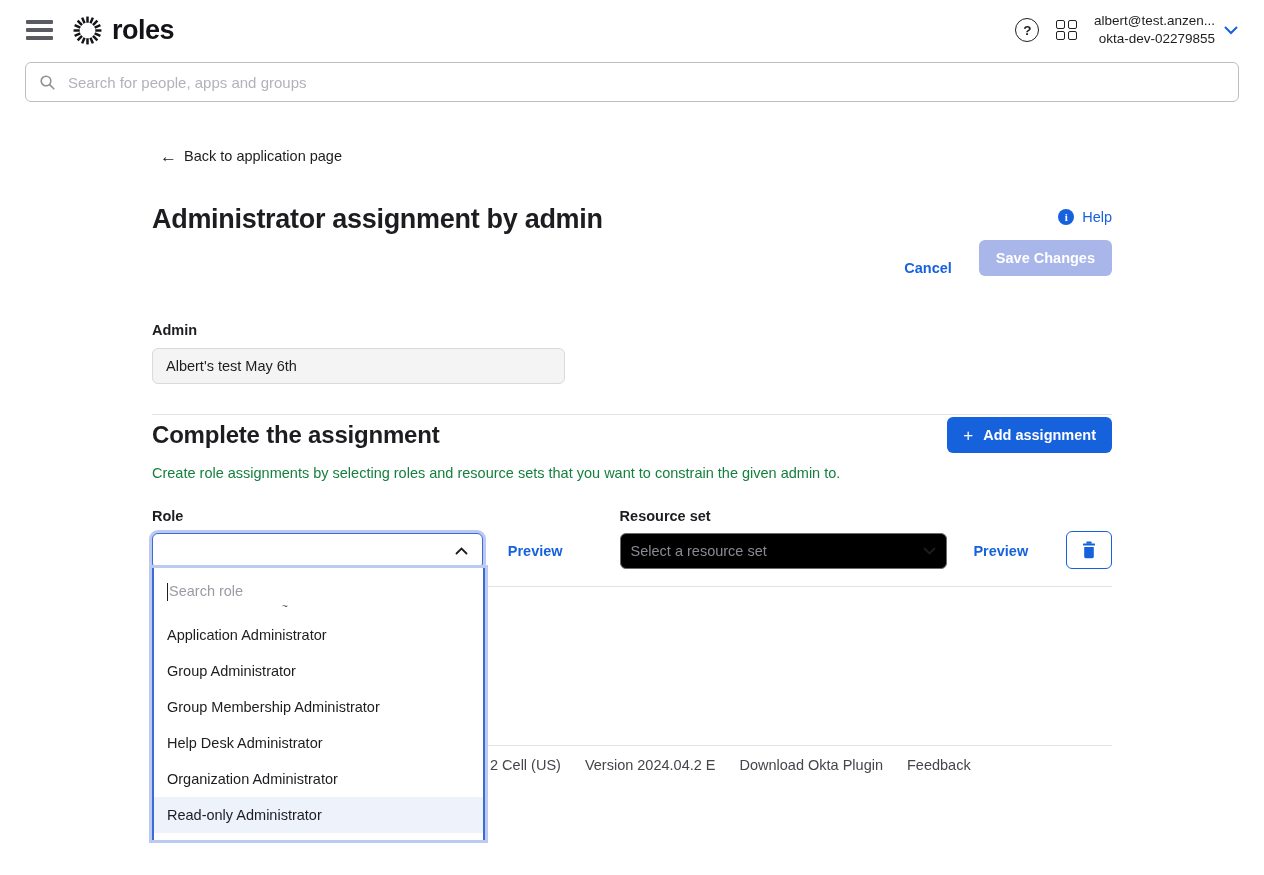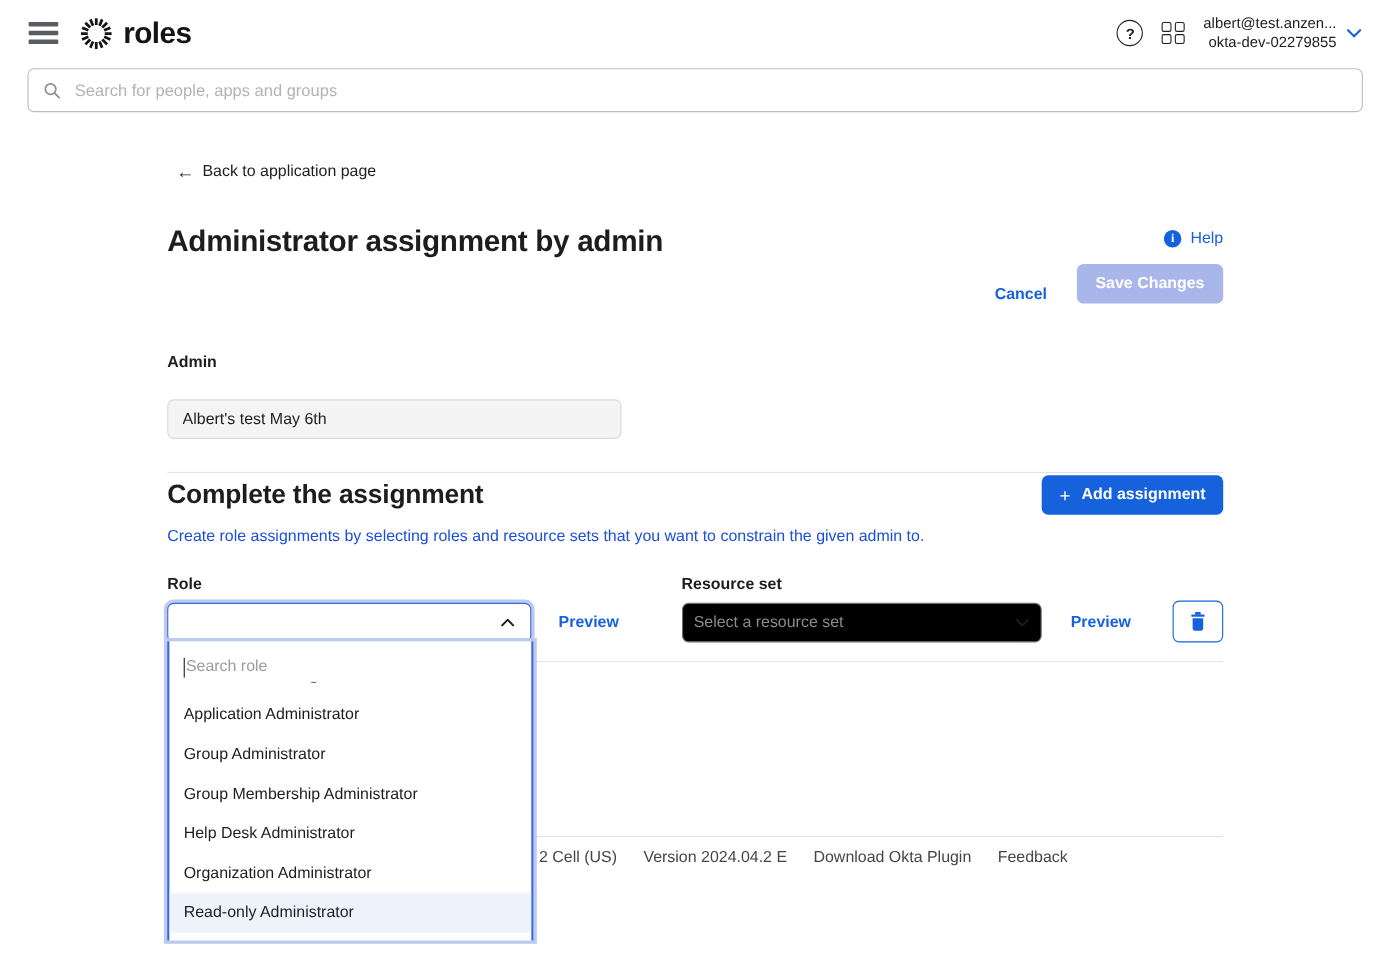--- a/index.html
+++ b/index.html
@@ -37,27 +37,27 @@
   .back-arrow{font-size:17px;line-height:1}
   .title-row{display:flex;justify-content:space-between;align-items:flex-start;margin-top:37px}
   h1{margin:0;font-size:27px;line-height:32px;font-weight:700;letter-spacing:-0.3px}
   .help-link{display:flex;align-items:center;gap:8px;margin-top:6px;color:var(--accent);font-size:14.5px;font-weight:500;cursor:pointer}
   .info-icon{width:16px;height:16px;border-radius:50%;background:var(--accent);color:#fff;font-size:11px;font-weight:700;display:flex;align-items:center;justify-content:center;font-family:"Liberation Serif","DejaVu Serif",serif}
   .actions-row{display:flex;justify-content:flex-end;align-items:flex-end;gap:27px;margin-top:5px;height:36px}
   .cancel-link{color:var(--accent);font-weight:700;font-size:14.5px;cursor:pointer}
   .btn-save{height:36px;padding:0 17px;border:none;border-radius:6px;background:var(--save-disabled-bg);color:#fff;font-weight:700;font-size:14.5px;font-family:inherit}
   .field-label{font-weight:700;font-size:14.5px;color:#1d1d21}
   .admin-label{margin-top:46px;height:17px}
-  .admin-input{margin-top:24px;width:413px;height:36px;background:#f4f4f5;border:1px solid #d9d9de;border-radius:6px;padding:0 13px;font-size:14.5px;color:#1d1d21;font-family:inherit}
+  .admin-input{margin-top:9px;width:413px;height:36px;background:#f4f4f5;border:1px solid #d9d9de;border-radius:6px;padding:0 13px;font-size:14.5px;color:#1d1d21;font-family:inherit}
   .divider{height:1px;background:#e3e3e7;margin-top:30px}
   .section-row{display:flex;justify-content:space-between;align-items:center;margin-top:2px;height:36px}
   h2{margin:0;font-size:24px;font-weight:700;letter-spacing:-0.2px}
   .btn-add{height:36px;display:flex;align-items:center;gap:10px;padding:0 16px;border:none;border-radius:6px;background:var(--accent);color:#fff;font-weight:700;font-size:14.5px;font-family:inherit;cursor:pointer}
   .btn-add .plus{font-size:17px;font-weight:400;line-height:1}
-  .section-desc{margin-top:12px;font-size:14.5px;color:#1d4ed8;height:17px}
+  .section-desc{margin-top:12px;font-size:14.5px;color:#15803d;height:17px}
   
   .assignment-row{display:flex;align-items:flex-end;margin-top:26px}
   .role-field{width:333px}
   .resource-field{width:330px;margin-left:57px}
   .field .field-label{margin-bottom:8px;height:17px}
   .combo-wrap{position:relative}
   .combobox{height:36px;background:#fff;border:1px solid #3b6bd6;border-radius:6px;box-shadow:0 0 0 3px var(--focus-ring);display:flex;align-items:center;justify-content:flex-end;padding:0 14px;cursor:pointer}
   .select-box{height:36px;background:#000000;border:1px solid #6b6b74;border-radius:6px;display:flex;align-items:center;justify-content:space-between;padding:0 10px;font-size:14.5px;color:#8a8a93;cursor:pointer}
   .preview-link{color:var(--accent);font-weight:700;font-size:14.5px;cursor:pointer;margin-bottom:10px}
   .preview-1{margin-left:25px}

